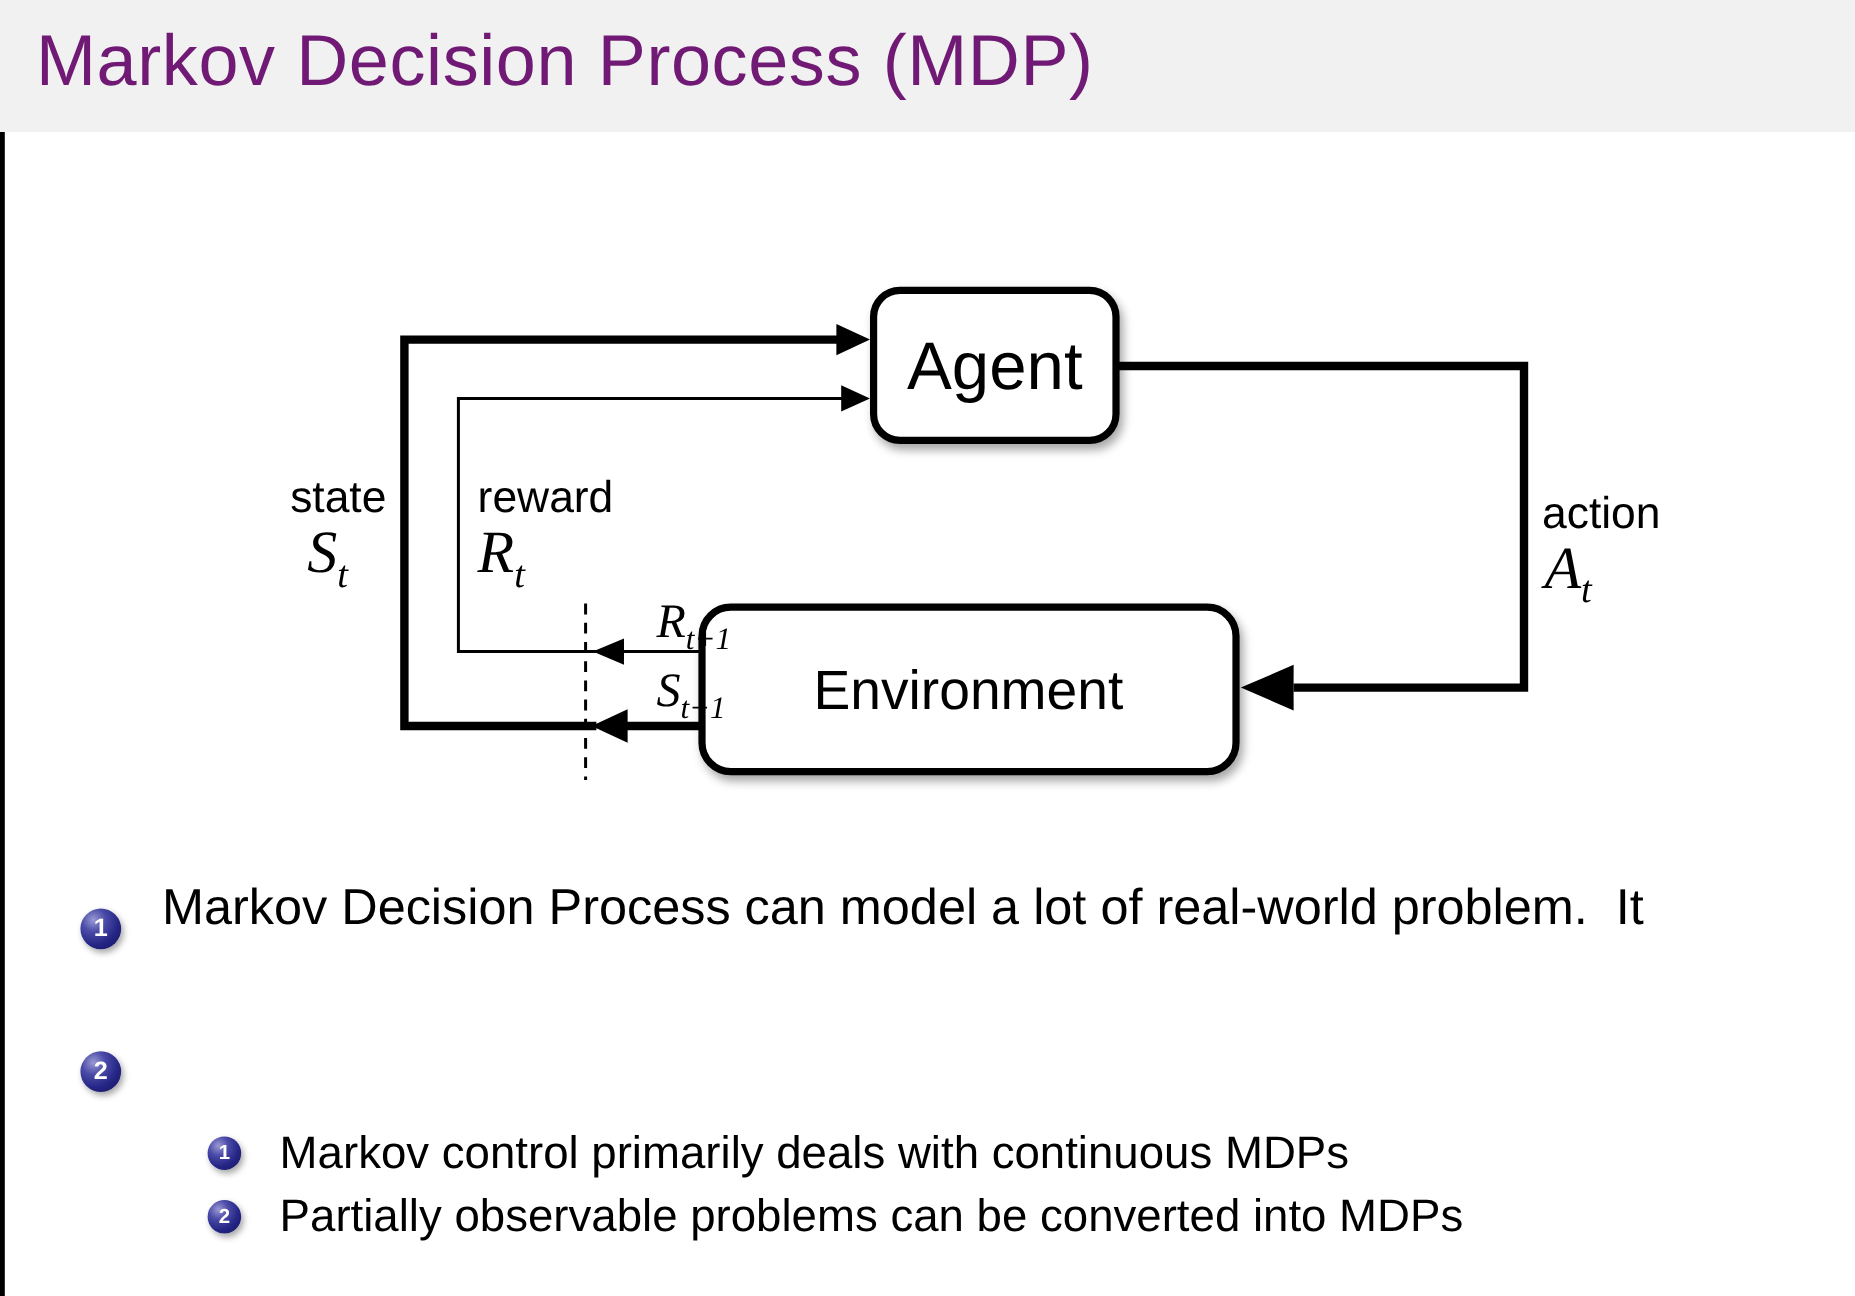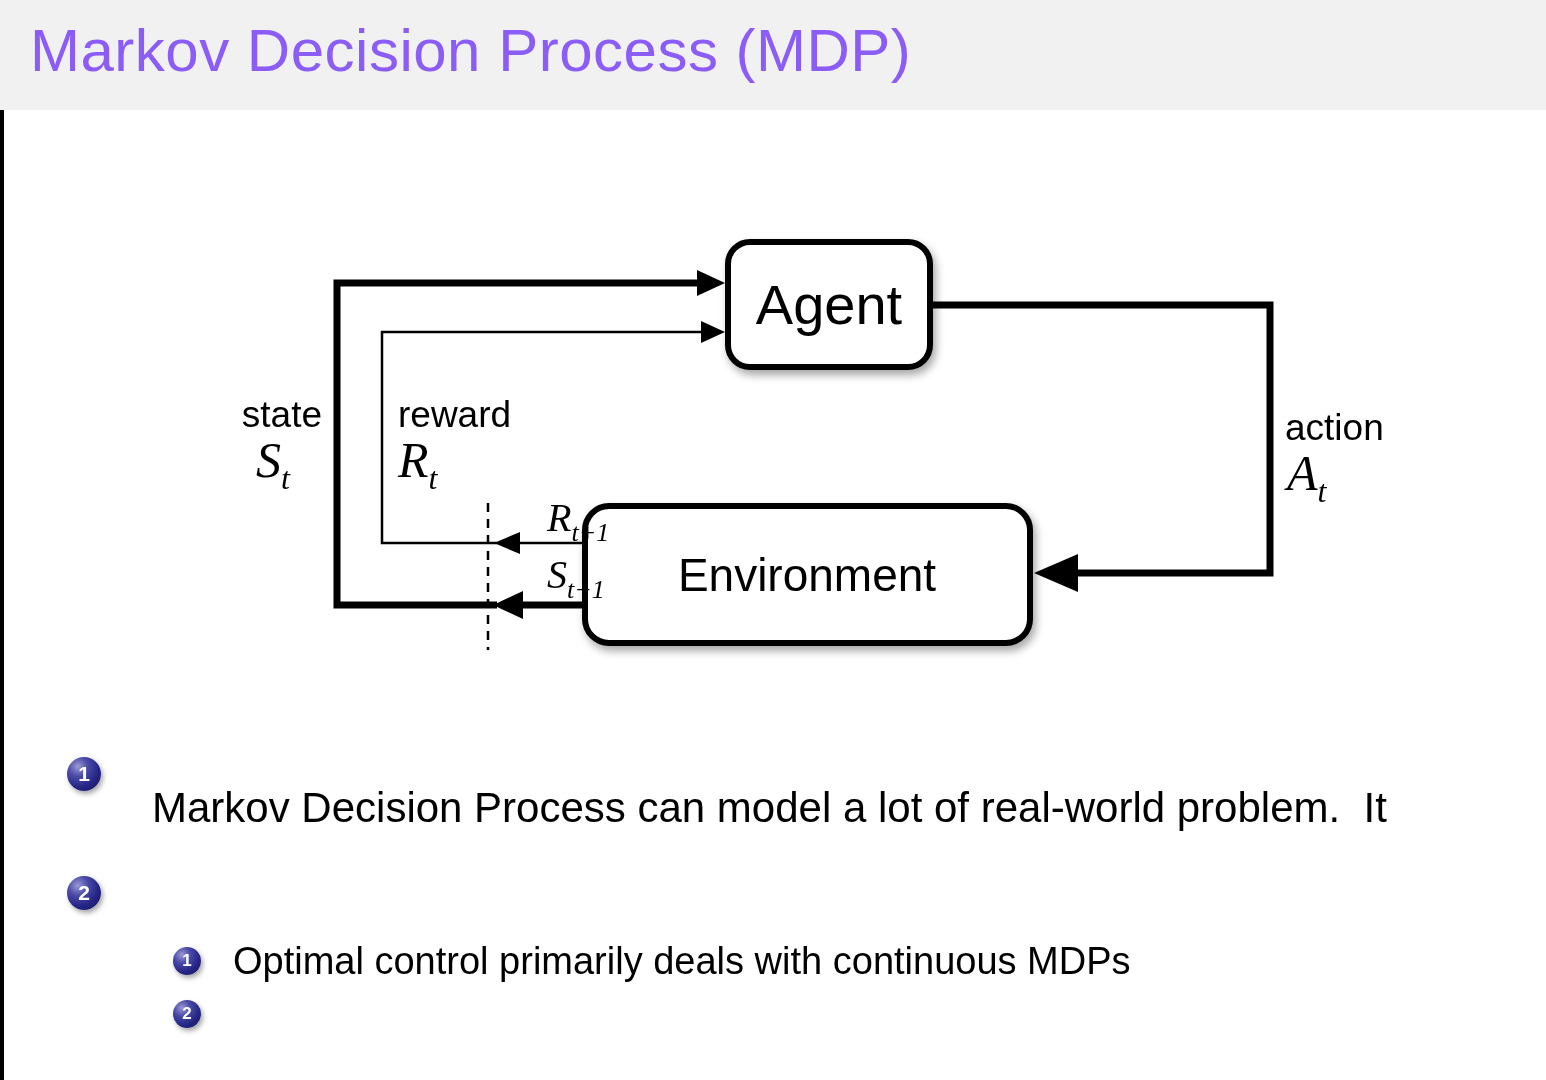--- a/index.html
+++ b/index.html
@@ -1,21 +1,21 @@
 <!DOCTYPE html>
 <html><head>
 <meta charset="utf-8">
 <style>
   html,body{margin:0;padding:0;background:#ffffff;}
   .slide{position:relative;width:1546px;height:1080px;background:#ffffff;overflow:hidden;
          font-family:"Liberation Sans",sans-serif;color:#000;}
   .left-border{position:absolute;left:0;top:0;width:4px;height:1080px;background:#000;}
   .titlebar{position:absolute;left:0;top:0;width:1546px;height:110px;background:#f0f1f0;}
   .title{position:absolute;left:30px;top:16px;margin:0;font-size:60px;font-weight:400;
-         letter-spacing:0.5px;color:#8b5cf6;font-family:"Liberation Sans",sans-serif;}
+         letter-spacing:0.5px;color:#701a75;font-family:"Liberation Sans",sans-serif;}
   .diagram-svg{position:absolute;left:0;top:0;width:1546px;height:1080px;pointer-events:none;}
   .bullet{position:absolute;border-radius:50%;color:#fff;display:flex;align-items:center;
           justify-content:center;font-weight:bold;
           background:radial-gradient(circle at 32% 28%, #9a9ad4 0%, #4a4aa8 30%, #252585 62%, #15155c 100%);
           box-shadow:2px 3px 5px rgba(0,0,0,0.35);}
   .ball-main{width:34px;height:34px;font-size:21px;}
   .ball-sub{width:28px;height:28px;font-size:17px;}
   .btext{position:absolute;white-space:pre;color:#000;}
   .btext.main{font-size:42px;}
   .btext.sub{font-size:38px;}
@@ -77,22 +77,23 @@
     </text>
     <text class="svg-math" x="547" y="531" font-size="40">
       <tspan>R</tspan><tspan dy="10" font-size="26">t+1</tspan>
     </text>
     <text class="svg-math" x="547" y="588" font-size="40">
       <tspan>S</tspan><tspan dy="10" font-size="26">t+1</tspan>
     </text>
   </svg>
 
   <div class="bullet ball-main" style="left:67px;top:757px;">1</div>
-  <div class="btext main" style="left:135px;top:784px;margin-left:17px;">Markov Decision Process can model a lot of real-world problem.  It</div>
+  <div class="btext main" style="left:135px;top:732px;">Markov Decision Process can model a lot of real-world problem.  It</div>
 
   <div class="bullet ball-main" style="left:67px;top:876px;">2</div>
 
   <div class="bullet ball-sub" style="left:173px;top:947px;">1</div>
-  <div class="btext sub" style="left:233px;top:940px;">Optimal control primarily deals with continuous MDPs</div>
+  <div class="btext sub" style="left:233px;top:940px;">Markov control primarily deals with continuous MDPs</div>
 
   <div class="bullet ball-sub" style="left:173px;top:1000px;">2</div>
+  <div class="btext sub" style="left:233px;top:993px;">Partially observable problems can be converted into MDPs</div>
 
 </div>
 
 </body></html>

